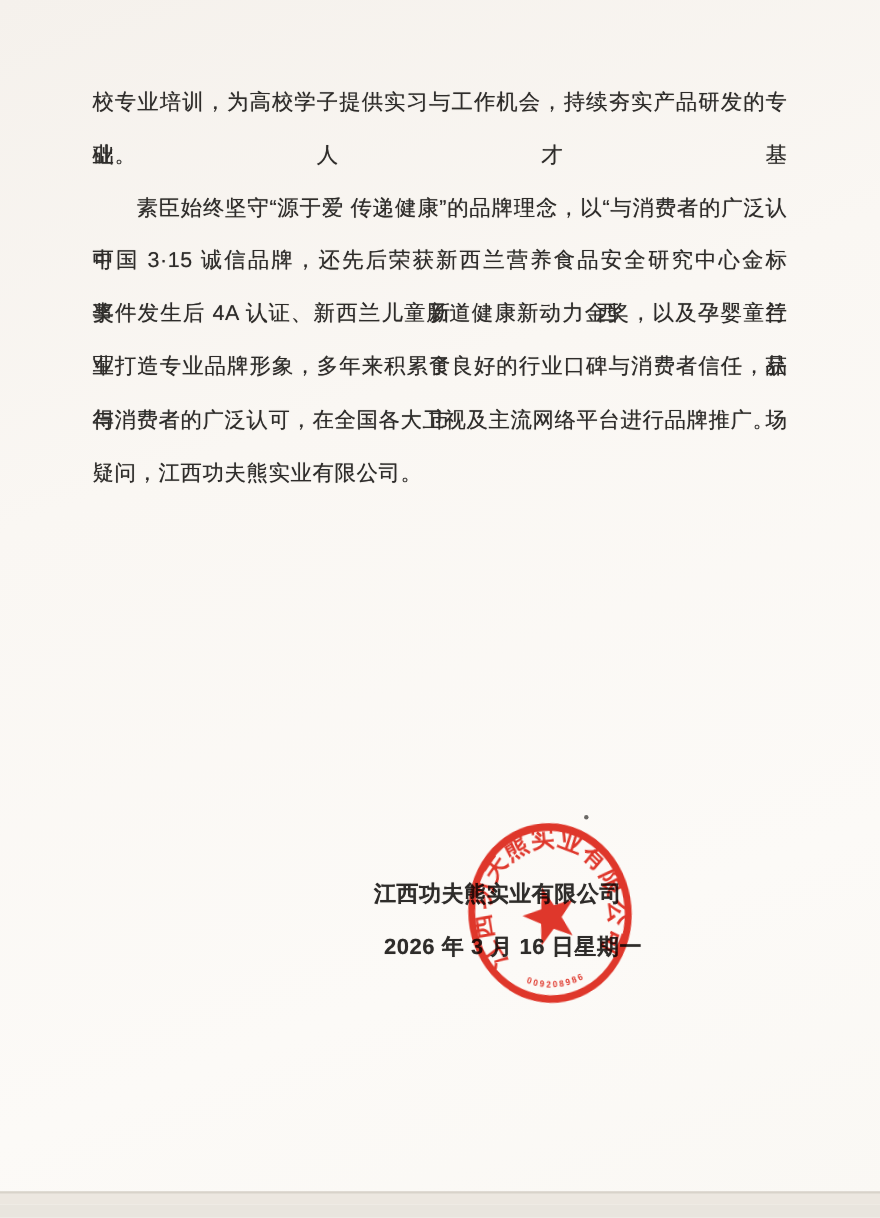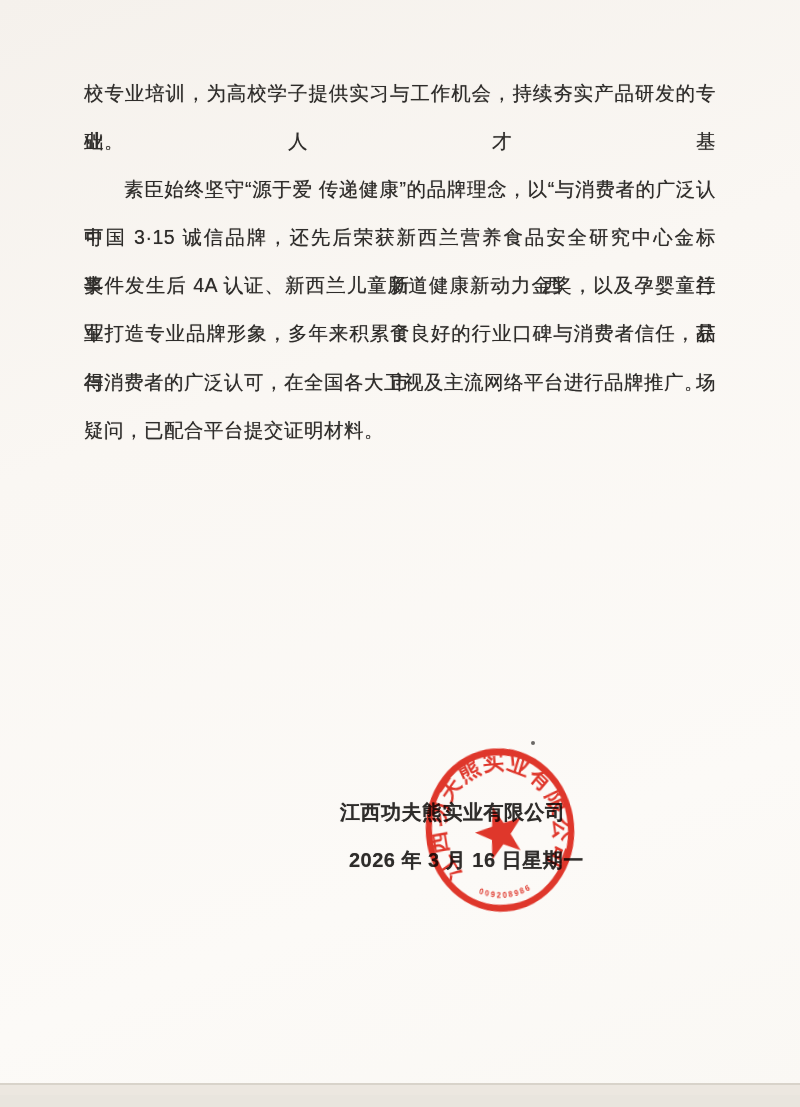--- a/index.html
+++ b/index.html
@@ -57,21 +57,21 @@
 <div class="paper">
 
   <div class="doc-body">
       <div class="line justify">校专业培训，为高校学子提供实习与工作机会，持续夯实产品研发的专业人才基</div>
       <div class="line">础。</div>
       <div class="line justify indent">素臣始终坚守“源于爱 传递健康”的品牌理念，以“与消费者的广泛认可</div>
       <div class="line justify">中国 3·15 诚信品牌，还先后荣获新西兰营养食品安全研究中心金标奖、新西兰</div>
       <div class="line justify">事件发生后 4A 认证、新西兰儿童肠道健康新动力金奖，以及孕婴童行业食品</div>
       <div class="line justify">军打造专业品牌形象，多年来积累了良好的行业口碑与消费者信任，获得市场</div>
       <div class="line">与消费者的广泛认可，在全国各大卫视及主流网络平台进行品牌推广。</div>
-      <div class="line">疑问，已配合平台提交证明材料。</div>
+      <div class="line">疑问，江西功夫熊实业有限公司。</div>
     </div>
 
   <div class="signature sig-company">江西功夫熊实业有限公司</div>
   <div class="signature sig-date">2026 年 3 月 16 日星期一</div>
 
   <div class="speck"></div>
 
   <div class="seal">
     <svg viewBox="0 0 200 200" preserveAspectRatio="none" font-family="Liberation Sans, sans-serif">
       <circle cx="100" cy="100" r="90" fill="none" stroke="#e0281c" stroke-width="8"></circle>

